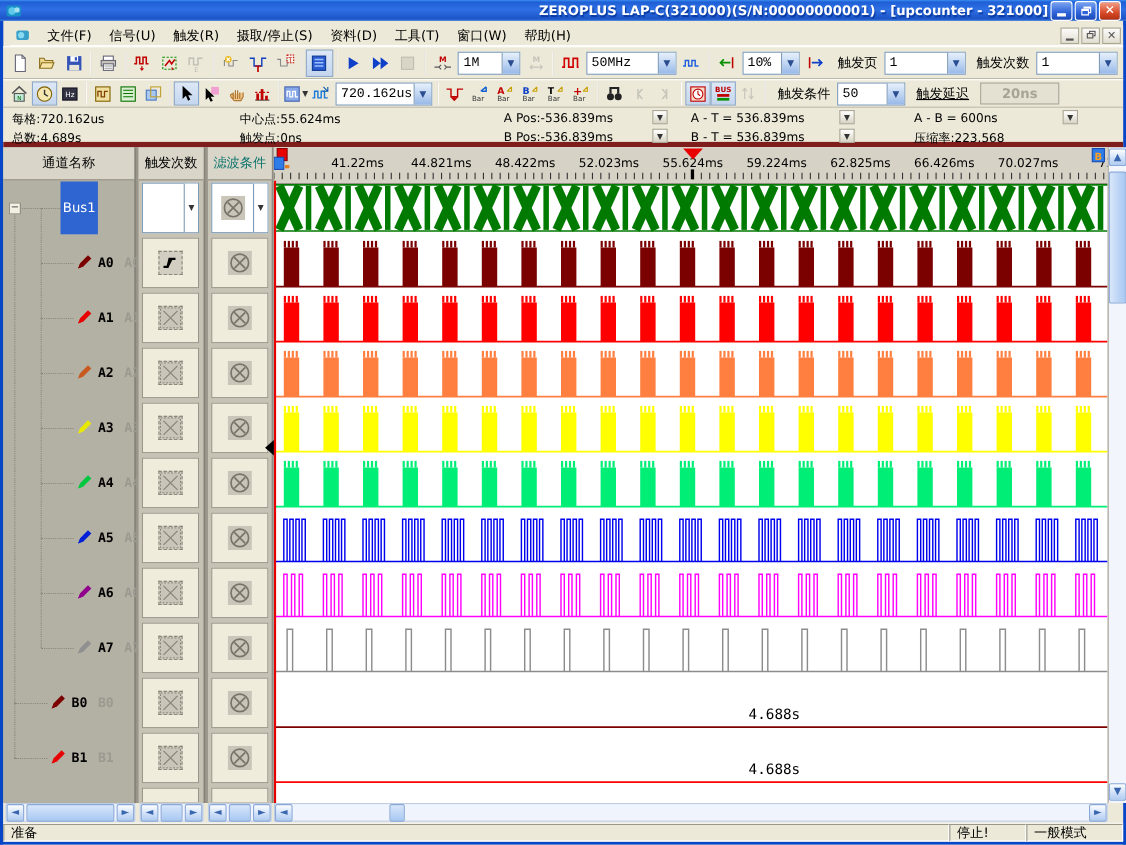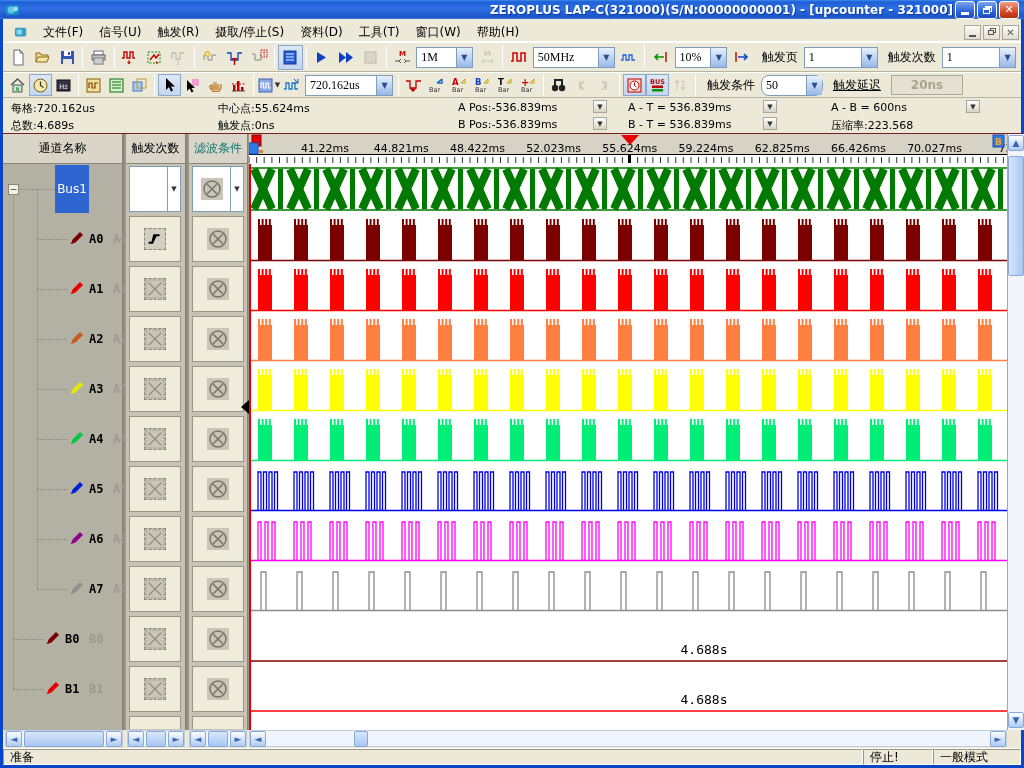--- a/index.html
+++ b/index.html
@@ -40,29 +40,29 @@
     background:#ECE9D8; border-top:1px solid #fff; border-bottom:1px solid #B8B4A4; padding:0 3px; }
   #toolbar1 { top:42px; height:30px; }
   #toolbar2 { top:72px; height:26px; }
   .tbtn { width:25px; height:25px; display:flex; align-items:center; justify-content:center; border:1px solid transparent; }
   #toolbar2 .tbtn { width:23px; height:22px; }
   .tbtn.pressed { border:1px solid #8CA8CC; background:linear-gradient(#DDE8F6,#C4D6EE); }
   .tbtn.disabled { opacity:.45; }
   .tsep { width:1px; height:22px; background:#B8B4A4; border-right:1px solid #fff; margin:0 3px; }
   .tlabel { margin:0 4px 0 8px; white-space:nowrap; }
   .combo { height:21px; background:#fff; border:1px solid #7F9DB9; display:flex; align-items:center; margin:0 2px; }
-  .combo .cval { flex:1; padding:0 4px; font-size:12px; white-space:nowrap; overflow:hidden; font-family:Liberation Serif, serif; }
+  .combo .cval { flex:1; padding:0 4px; font-size:12px; white-space:nowrap; overflow:hidden; font-family:Liberation Mono, monospace; }
   .combo .carr { width:16px; height:100%; border-left:1px solid #7F9DB9; display:flex; align-items:center; justify-content:center;
     background:linear-gradient(#E6F0FC,#B8D0F0 60%,#98B8E8); color:#2A4C90; font-size:8px; }
   .graybox { width:72px; height:20px; border:1px solid #ACA899; background:#E4E1D2; color:#A8A494;
     display:flex; align-items:center; justify-content:center; font-weight:bold; margin-left:6px; }
   .underline { text-decoration:underline; }
 
   
-  #infobar { position:absolute; left:0; right:0; top:98px; height:36px; background:#ECE9D8; border-bottom:1px solid #7f1d1d; font-size:11px; }
+  #infobar { position:absolute; left:0; right:0; top:98px; height:36px; background:#ECE9D8; border-bottom:5px solid #7f1d1d; font-size:11px; }
   .inf { position:absolute; white-space:nowrap; font-family:"DejaVu Sans","Liberation Sans",sans-serif; }
   .ddbtn { display:inline-block; width:14px; height:13px; border:1px solid #ACA899; background:linear-gradient(#fff,#D8D4C4);
     text-align:center; font-size:7px; line-height:12px; color:#333; vertical-align:-2px; margin-left:5px; }
 
   
   #main { position:absolute; left:0; top:134px; width:1022px; height:596px; background:#9A968C; }
   #namecol  { position:absolute; left:0; top:0; width:121px; height:596px; background:#B3B0A4; border-right:2px solid #87837A; }
   #trigcol  { position:absolute; left:123px; top:0; width:61px; height:596px; background:#C6C2B4; border-right:2px solid #87837A; }
   #filtcol  { position:absolute; left:186px; top:0; width:59px; height:596px; background:#C6C2B4; border-right:1px solid #87837A; }
   .colhdr { height:30px; display:flex; align-items:center; justify-content:center; background:#D9D5C9;
@@ -82,21 +82,21 @@
   .chalias { position:absolute; font-family:"DejaVu Sans Mono","Liberation Mono",monospace; font-weight:bold; font-size:12px; top:18px; color:#9C9A90; }
   .busbox { position:absolute; left:52px; top:1px; width:34px; height:48px; background:#2E65D0; color:#fff;
     display:flex; align-items:center; justify-content:center; font-size:12px; }
   .expander { position:absolute; left:5px; top:20px; width:11px; height:11px; background:#F2EFE4; border:1px solid #8A8678;
     display:flex; align-items:center; justify-content:center; font-size:9px; line-height:9px; color:#333; }
   .treev { position:absolute; border-left:1px dotted #8A8678; width:0; }
   .treeh { position:absolute; border-top:1px dotted #8A8678; height:0; }
 
   
   #wavearea { position:absolute; left:246px; top:0; width:758px; height:596px; background:#fff; }
-  #ruler { position:absolute; left:0; top:0; width:758px; height:21px; background:#D6D2C6; border-bottom:1px solid #000; }
+  #ruler { position:absolute; left:0; top:0; width:758px; height:34px; background:#D6D2C6; border-bottom:1px solid #000; }
   #waves { position:absolute; left:0; top:30px; width:758px; height:566px; }
   #vscroll { position:absolute; left:1004px; top:0; width:18px; height:596px; background:#F2F6FC; border-left:1px solid #ACA899; }
 
   
   .sbtn { position:absolute; width:16px; height:16px; border:1px solid #89A7D8; border-radius:2px;
     background:linear-gradient(#FDFEFF,#CCDEF8 60%,#B0CCF0); color:#3A66B0; font-size:9px;
     display:flex; align-items:center; justify-content:center; }
   .sthumb { position:absolute; border:1px solid #89A7D8; border-radius:2px; background:linear-gradient(90deg,#D8E6FA,#A8C8F2); }
   .sthumbh { position:absolute; border:1px solid #89A7D8; border-radius:2px; background:linear-gradient(#D8E6FA,#A8C8F2); }
   .strack { position:absolute; background:#F0F5FD; border:1px solid #C0CCE0; }
@@ -561,21 +561,21 @@
       </div>
       <div class="tbtn disabled">
         <span>
           <svg width="17" height="17" viewBox="0 0 17 17">
             <path d="M5 3v10M5 3L3 6m2-3l2 3M11 13V3m0 10l-2-3m2 3l2-3" stroke="#999" fill="none"></path>
           </svg>
         </span>
       </div>
       <div class="tsep"></div>
       <span class="tlabel">触发条件</span>
-      <div class="combo" style="width: 62px; border-radius: 8px;">
+      <div class="combo" style="width: 62px;">
         <span class="cval">50</span>
         <span class="carr">▼</span>
       </div>
       <span class="tlabel underline">触发延迟</span>
       <div class="graybox">20ns</div>
     </div>
 
   <div id="infobar">
       <span class="inf" style="left: 8px; top: 3px;">每格:720.162us</span>
       <span class="inf" style="left: 8px; top: 20px;">总数:4.689s</span>

